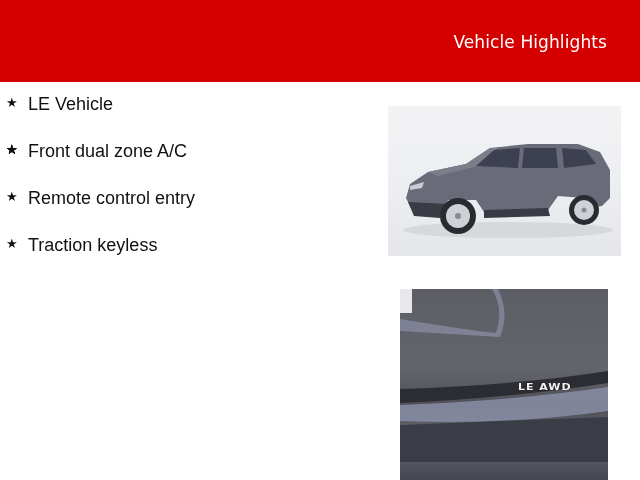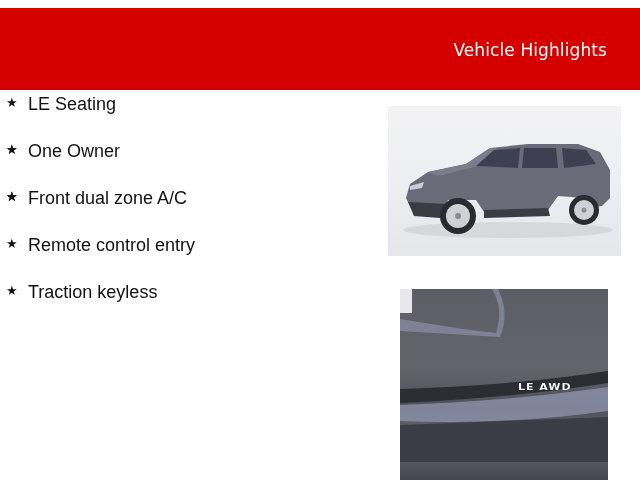--- a/index.html
+++ b/index.html
@@ -1,36 +1,36 @@
 <!DOCTYPE html>
 <html><head>
 <meta charset="utf-8">
 <style>
   html, body { margin:0; padding:0; }
   body { width:640px; height:480px; background:#ffffff; position:relative; overflow:hidden; font-family:"Liberation Sans", sans-serif; }
-  .header { position:absolute; left:0; top:0; width:640px; height:82px; background:#d40000;margin-top:8px; }
+  .header { position:absolute; left:0; top:0; width:640px; height:82px; background:#d40000; }
   .header-title { position:absolute; right:33px; top:32px; color:#ffffff; font-family:"DejaVu Sans", sans-serif; font-size:17px; letter-spacing:0.1px; }
   .list { position:absolute; left:6px; top:94px; margin:0; padding:0; list-style:none; }
   .item { position:relative; padding-left:22px; font-size:18px; color:#111; line-height:21px; margin-bottom:26px; width:290px; }
   .star { position:absolute; left:0; top:0; font-size:13px; line-height:18px; color:#111; }
   .photo1 { position:absolute; left:388px; top:106px; width:233px; height:150px; background:linear-gradient(180deg,#f3f3f5 0%,#eceef1 55%,#e4e6ea 100%); overflow:hidden; }
   .photo2 { position:absolute; left:400px; top:289px; width:208px; height:198px; background:linear-gradient(180deg,#5d5d65 0%,#64646c 40%,#4e4e57 60%,#6a6a74 75%,#3f404a 100%); overflow:hidden; }
   .badge-text { position:absolute; left:118px; top:92px; color:#f2f2f2; font-family:"DejaVu Sans", sans-serif; font-size:11px; font-weight:bold; letter-spacing:1px; transform:scaleY(0.85); text-shadow:0 0 1px #000; }
 </style>
 </head>
 <body>
 
 <div class="header">
   <div class="header-title">Vehicle Highlights</div>
 </div>
 
 <ul class="list">
-  <li class="item"><span class="star">★</span><span>LE Seating</span></li>
+  <li class="item"><span class="star">★</span><span>LE Vehicle</span></li>
   <li class="item"><span class="star">★</span></li>
-  <li class="item"><span class="star">★</span><span>One Owner</span></li>
+  <li class="item"><span class="star">★</span></li>
   <li class="item"><span class="star">★</span></li>
   <li class="item"><span class="star">★</span></li>
   <li class="item"><span class="star">★</span><span>Front dual zone A/C</span></li>
   <li class="item"><span class="star">★</span><span>Remote control entry</span></li>
   <li class="item"><span class="star">★</span><span>Traction keyless</span></li>
 </ul>
 
 <div class="photo1">
   <svg width="233" height="150" viewBox="0 0 233 150">
     <ellipse cx="120" cy="124" rx="105" ry="8" fill="#d6d8dc"></ellipse>

